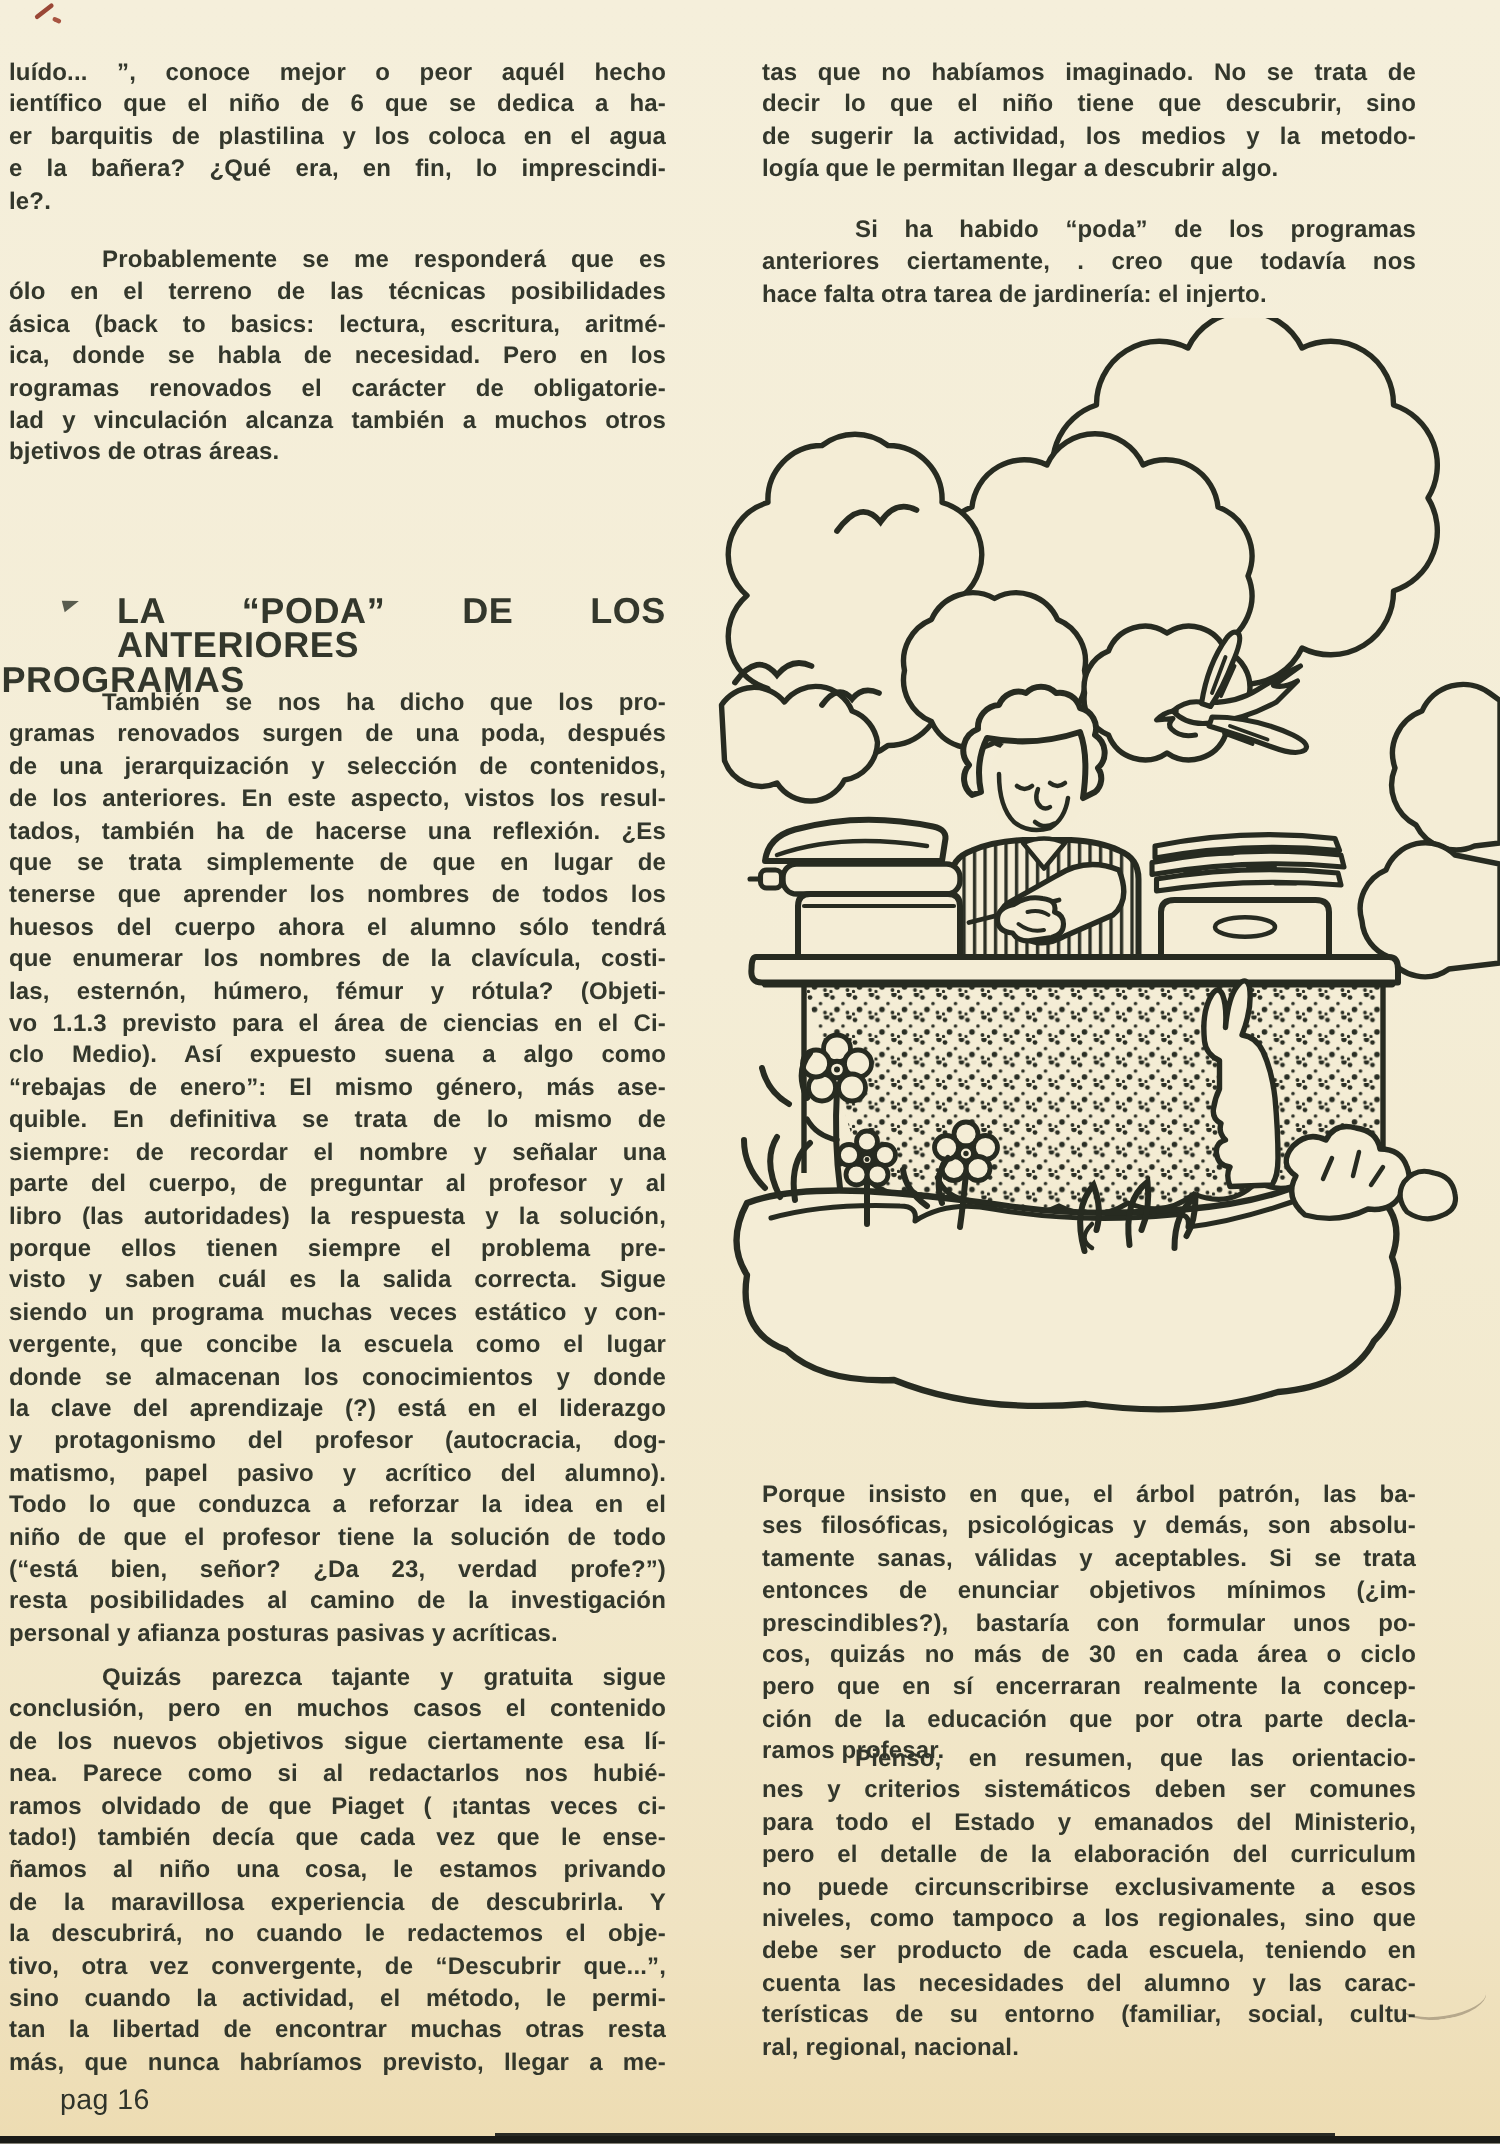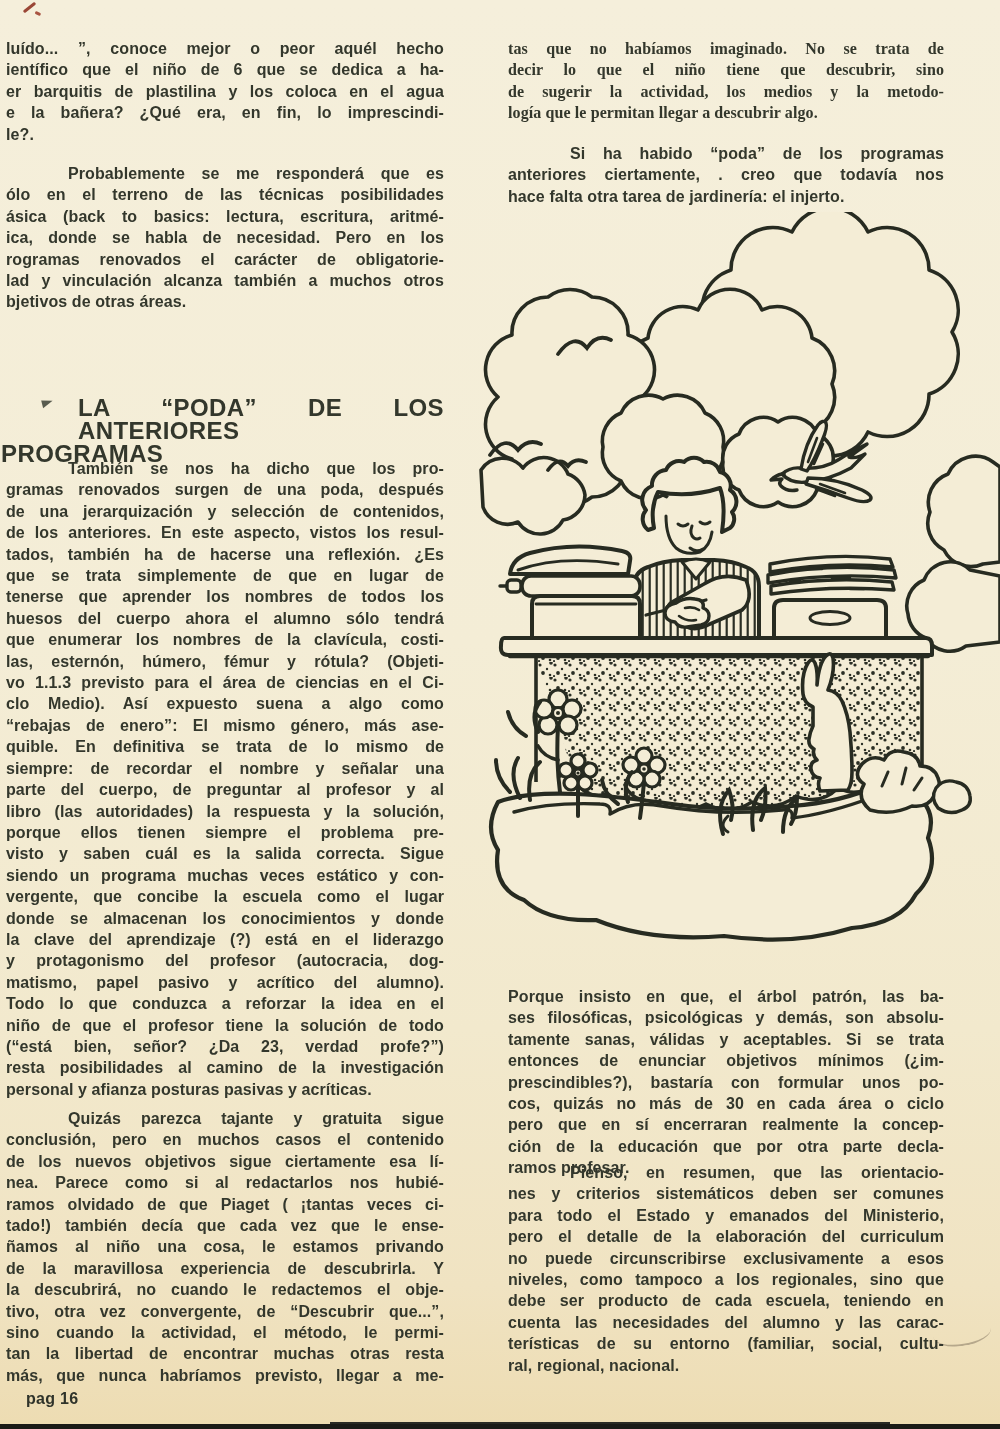--- a/index.html
+++ b/index.html
@@ -20,22 +20,22 @@
     color:#33372c;
     text-align:justify;text-align-last:justify;
     letter-spacing:0.1px;
   }
   .line.ind{padding-left:62px;}
   .line.end{text-align-last:left;}
   .h .line{font-size:24px;line-height:23px;letter-spacing:0.4px;}
   .h .line.ind{padding-left:72px;}
   .h .line.end{margin-left:-5px;}
   #page-number{
-    position:absolute;left:26px;top:1390px;
-    font-weight:700;font-size:16px;color:#2f332a;letter-spacing:0.3px;
+    position:absolute;left:40px;top:1390px;
+    font-weight:400;font-size:19px;color:#2f332a;letter-spacing:0.3px;
   }
   #illustration{position:absolute;left:478px;top:212px;width:522px;height:740px;}
   #red-mark{
     position:absolute;left:22px;top:6px;width:15px;height:3px;
     background:#9a4736;border-radius:2px;transform:rotate(-38deg);
   }
   #red-mark-2{
     position:absolute;left:35px;top:12px;width:6px;height:2.5px;
     background:#a85441;border-radius:2px;transform:rotate(24deg);
   }
@@ -132,21 +132,21 @@
         <div class="line">ñamos al niño una cosa, le estamos privando</div>
         <div class="line">de la maravillosa experiencia de descubrirla. Y</div>
         <div class="line">la descubrirá, no cuando le redactemos el obje-</div>
         <div class="line">tivo, otra vez convergente, de “Descubrir que...”,</div>
         <div class="line">sino cuando la actividad, el método, le permi-</div>
         <div class="line">tan la libertad de encontrar muchas otras resta</div>
         <div class="line">más, que nunca habríamos previsto, llegar a me-</div>
       </div>
     </div>
   <div id="col-right" class="col">
-      <div class="block p" style="top: 38px; font-family: Liberation Serif, serif;">
+      <div class="block p" style="top: 38px;">
         <div class="line">tas que no habíamos imaginado. No se trata de</div>
         <div class="line">decir lo que el niño tiene que descubrir, sino</div>
         <div class="line">de sugerir la actividad, los medios y la metodo-</div>
         <div class="line end">logía que le permitan llegar a descubrir algo.</div>
       </div>
       <div class="block p" style="top: 143px;">
         <div class="line ind">Si ha habido “poda” de los programas</div>
         <div class="line">anteriores ciertamente, . creo que todavía nos</div>
         <div class="line end">hace falta otra tarea de jardinería: el injerto.</div>
       </div>

